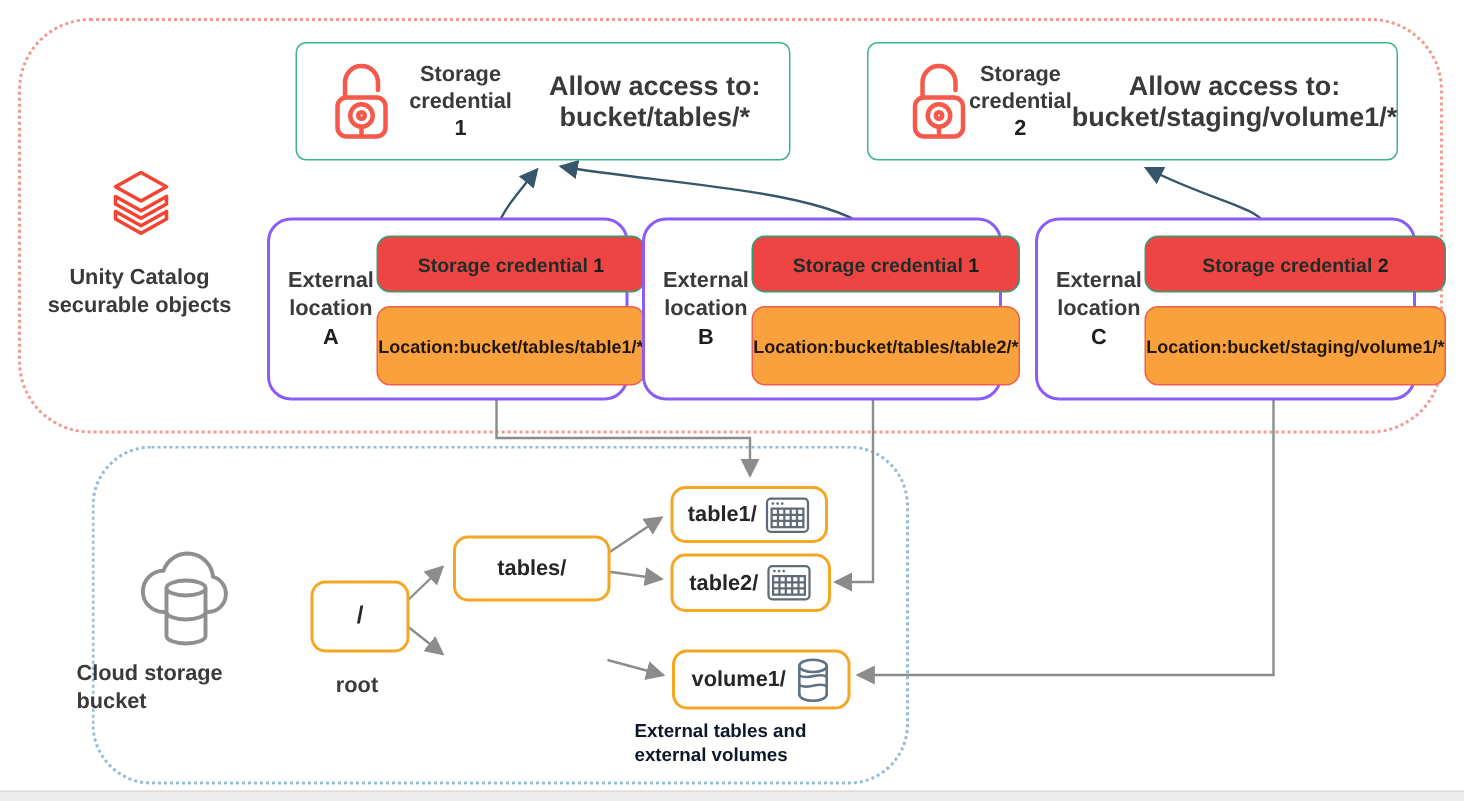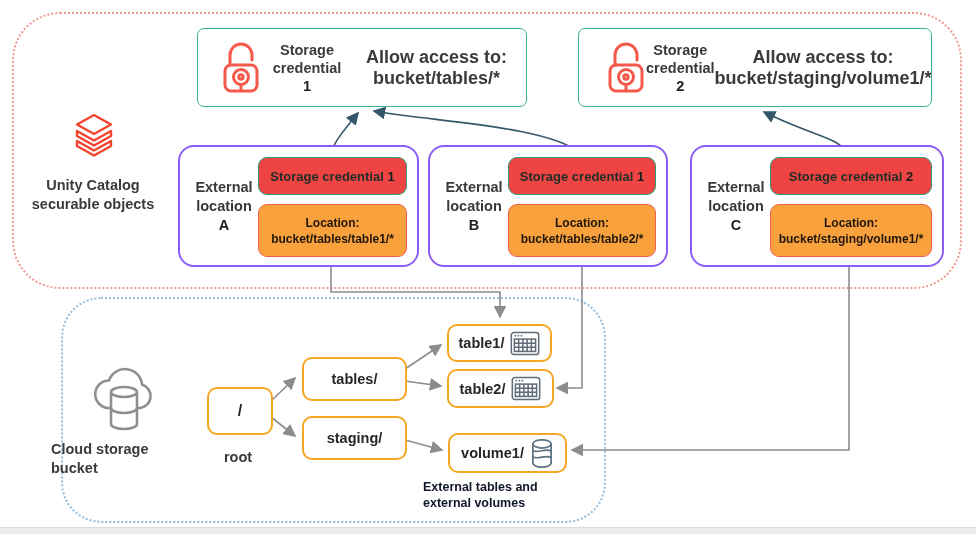--- a/index.html
+++ b/index.html
@@ -27,21 +27,21 @@
   .locA{left:178px;top:145px;width:237px;height:118px;}
   .locB{left:428px;top:145px;width:236px;height:118px;}
   .locC{left:690px;top:145px;width:250px;height:118px;}
   .loc-label{width:64px;margin-left:12px;align-self:center;text-align:center;font-size:14.5px;line-height:19px;color:#3a3a3a;}
   .loc-label b{color:#1d1d1d;}
   .loc-col{flex:1;margin:10px 10px 8px 2px;display:flex;flex-direction:column;}
   .green-chip{height:36px;border:1.5px solid #2aa274;background:#ef4444;border-radius:9px;
               display:flex;align-items:center;justify-content:center;font-size:13px;color:#1f2d26;white-space:nowrap;}
   .green-chip b{color:#14211b;}
   .orange-chip{margin-top:9px;flex:1;border:1.5px solid #f05c4e;background:#f9a23d;border-radius:9px;
-               display:flex;flex-direction:column;align-items:center;justify-content:center;
+               display:flex;flex-direction:row;align-items:center;justify-content:center;
                font-size:12px;line-height:16px;color:#20160a;white-space:nowrap;}
   
   .cloud-icon{left:92px;top:360px;z-index:3;}
   .cloud-label{left:51px;top:440px;width:148px;text-align:left;font-size:14.5px;line-height:19px;color:#3a3a3a;z-index:3;}
   .node{background:#fff;border:2px solid #f5a623;border-radius:10px;display:flex;align-items:center;justify-content:center;
         font-size:14.5px;color:#262626;z-index:3;gap:6px;}
   .node-root{left:207px;top:387px;width:62px;height:44px;font-size:16px;}
   .root-label{left:207px;top:449px;width:62px;text-align:center;font-size:14.5px;color:#3a3a3a;z-index:3;}
   .node-tables{left:302px;top:357px;width:101px;height:40px;}
   .node-staging{left:302px;top:416px;width:101px;height:40px;}
@@ -208,23 +208,20 @@
   <div class="abs node node-root">
     <span>/</span>
   </div>
   <div class="abs root-label">
     <span>root</span>
   </div>
 
   <div class="abs node node-tables">
     <span>tables/</span>
   </div>
-  <div class="abs node node-staging">
-    <span>staging/</span>
-  </div>
 
   <div class="abs node node-table1">
     <span>table1/</span>
     <svg width="30" height="25" viewBox="0 0 34 28">
       <g fill="none" stroke="#5f6b76" stroke-width="1.7">
         <rect x="1.5" y="1.5" width="31" height="25" rx="3"></rect>
         <rect x="5" y="9" width="24" height="14"></rect>
         <path d="M5,13.7 H29 M5,18.3 H29 M9.8,9 V23 M14.6,9 V23 M19.4,9 V23 M24.2,9 V23"></path>
       </g>
       <g fill="#5f6b76">

